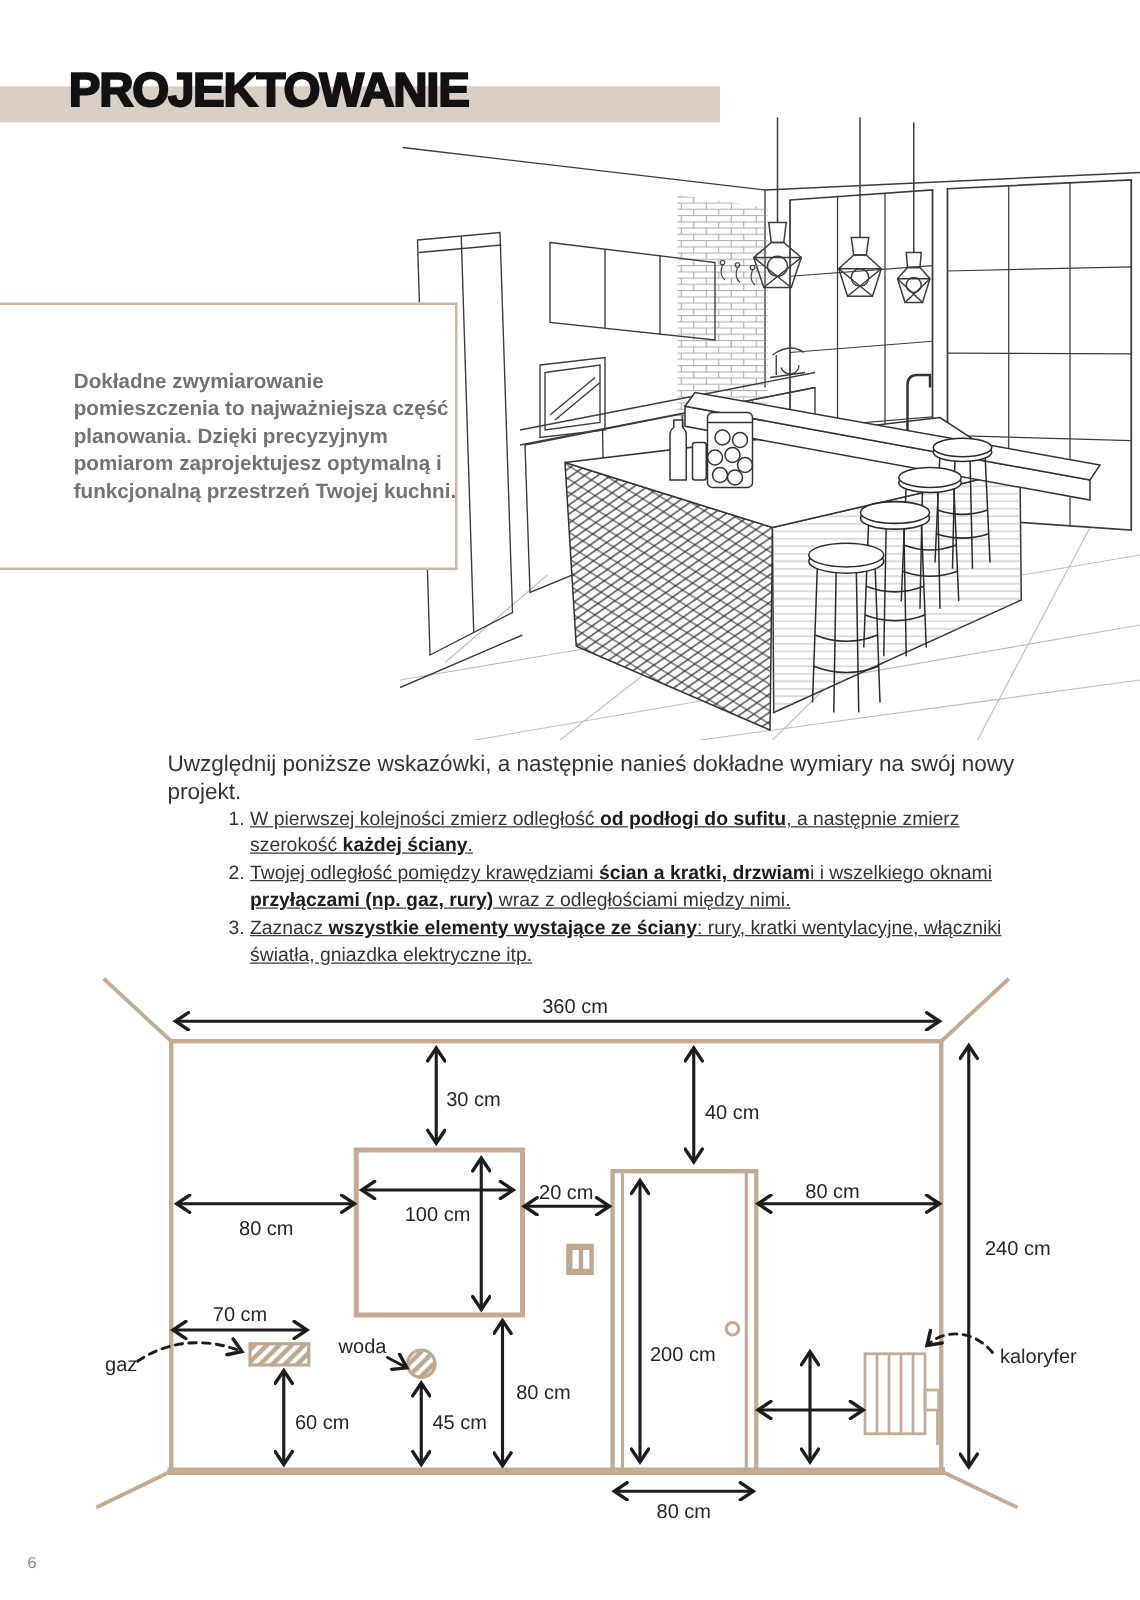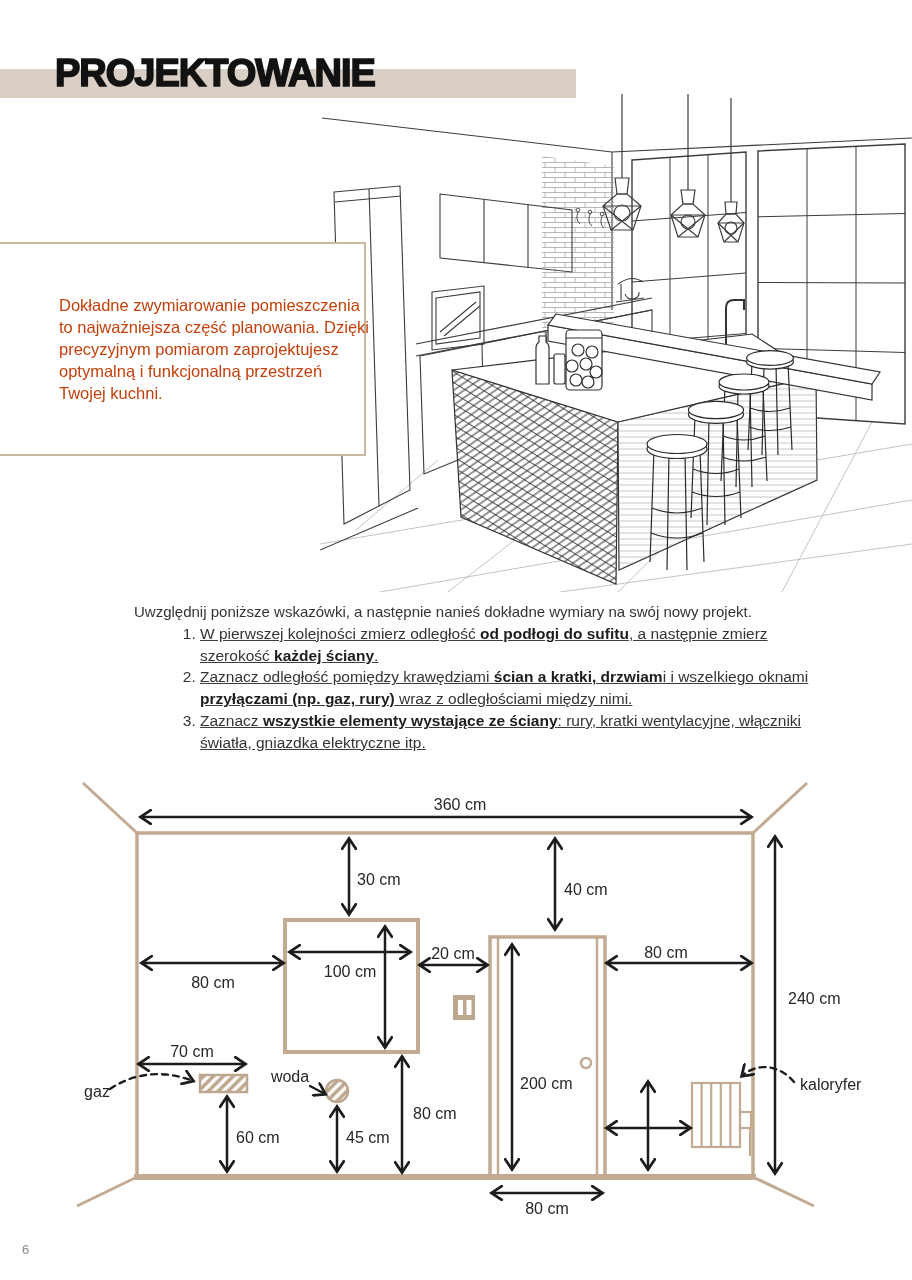--- a/index.html
+++ b/index.html
@@ -11,24 +11,24 @@
   .title-bar { position:absolute; left:0; top:69px; width:576px; height:29px; }
   h1.title { position:absolute; left:55px; top:44px; font-size:38px; line-height:58px;
              font-weight:bold; letter-spacing:-1px; color:#121212;
              -webkit-text-stroke:1.6px #121212; }
 
   svg.kitchen { position:absolute; left:320px; top:92px; width:592px; height:500px; }
 
   .intro-box { position:absolute; left:-12px; top:242px; width:378px; height:214px;
                background:#fff; border:2.5px solid #c9b7a2; }
   .intro-box p { position:absolute; left:69px; top:50px; width:312px;
-                 font-size:16.5px; line-height:22px; color:#c2410c; }
+                 font-size:16.5px; line-height:22px; color:#737373;font-weight:bold; }
 
   .instructions { position:absolute; left:134px; top:601px; width:680px; }
-  .instr-intro { font-size:15px; line-height:21.8px; color:#343434; }
+  .instr-intro { font-size:18px; line-height:21.8px; color:#343434; }
   .instructions ol { margin:0; padding-left:66px;text-decoration:underline; }
   .instructions li { font-size:15.5px; line-height:21.8px; color:#343434; }
   .instructions b { color:#1d1d1d; }
 
   svg.diagram { position:absolute; left:0; top:760px; width:912px; height:500px; }
   svg.diagram text { font:16px "Liberation Sans", sans-serif; fill:#272727; }
   .dim { stroke:#1c1c1c; stroke-width:2.5; stroke-linecap:round;
          marker-start:url(#ah); marker-end:url(#ah); }
   .dime { stroke:#1c1c1c; stroke-width:2.3; stroke-linecap:round; fill:none;
           marker-end:url(#ah); }
@@ -193,21 +193,21 @@
   </svg>
 
   <div class="intro-box">
     <p>Dokładne zwymiarowanie pomieszczenia to najważniejsza część planowania. Dzięki precyzyjnym pomiarom zaprojektujesz optymalną i funkcjonalną przestrzeń Twojej kuchni.</p>
   </div>
 
   <div class="instructions">
     <p class="instr-intro">Uwzględnij poniższe wskazówki, a następnie nanieś dokładne wymiary na swój nowy projekt.</p>
     <ol>
       <li><span>W pierwszej kolejności zmierz odległość </span><b>od podłogi do sufitu</b><span>, a następnie zmierz szerokość </span><b>każdej ściany</b><span>.</span></li>
-      <li><span>Zaznacz odległość pomiędzy krawędziami </span><b>ścian a kratki, drzwiam</b><span>i i wszelkiego oknami </span><b>przyłączami (np. gaz, rury)</b><span> wraz z odległościami między nimi.</span></li>
+      <li><span>Twojej odległość pomiędzy krawędziami </span><b>ścian a kratki, drzwiam</b><span>i i wszelkiego oknami </span><b>przyłączami (np. gaz, rury)</b><span> wraz z odległościami między nimi.</span></li>
       <li><span>Zaznacz </span><b>wszystkie elementy wystające ze ściany</b><span>: rury, kratki wentylacyjne, włączniki światła, gniazdka elektryczne itp.</span></li>
     </ol>
   </div>
 
   <svg class="diagram" viewBox="0 0 912 500">
     <defs>
       <marker id="ah" markerUnits="userSpaceOnUse" markerWidth="16" markerHeight="16" viewBox="-11 -7 14 14" refX="-0.5" refY="0" orient="auto-start-reverse">
         <path d="M-9,-6 L0,0 L-9,6" fill="none" stroke="#1c1c1c" stroke-width="2.4" stroke-linecap="round"></path>
       </marker>
       <pattern id="stripes" width="7" height="7" patternUnits="userSpaceOnUse" patternTransform="rotate(45)">

